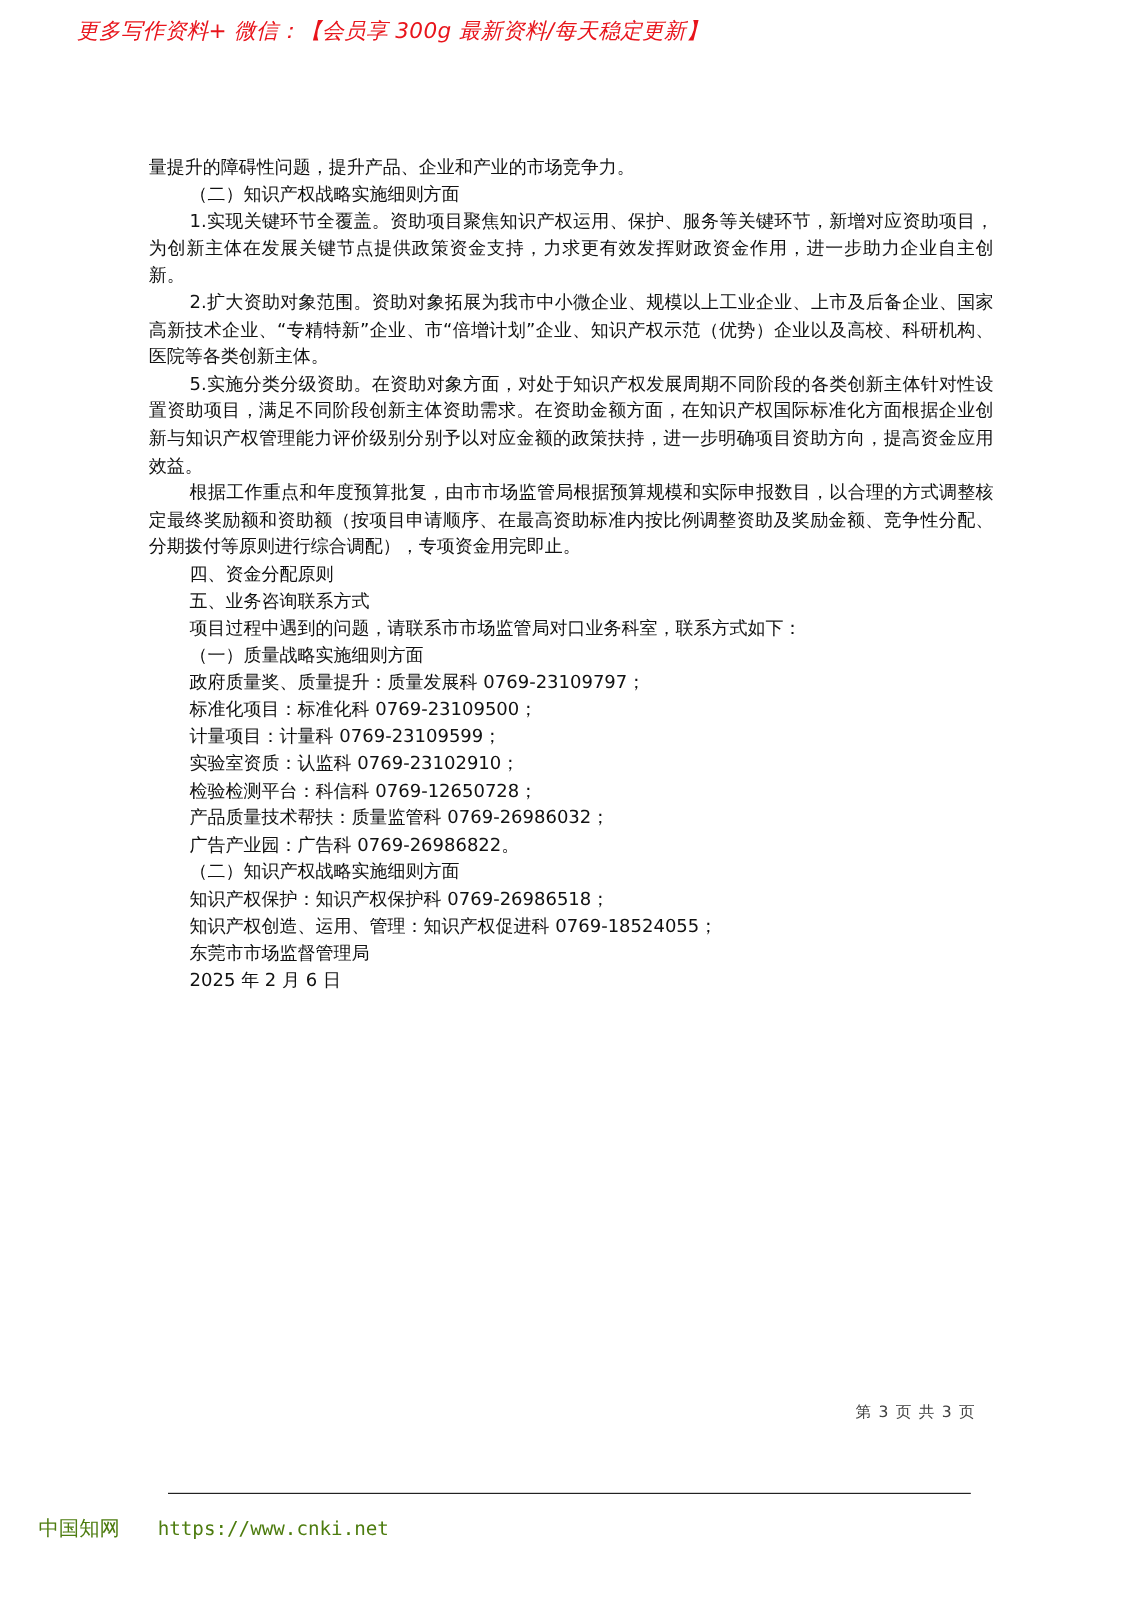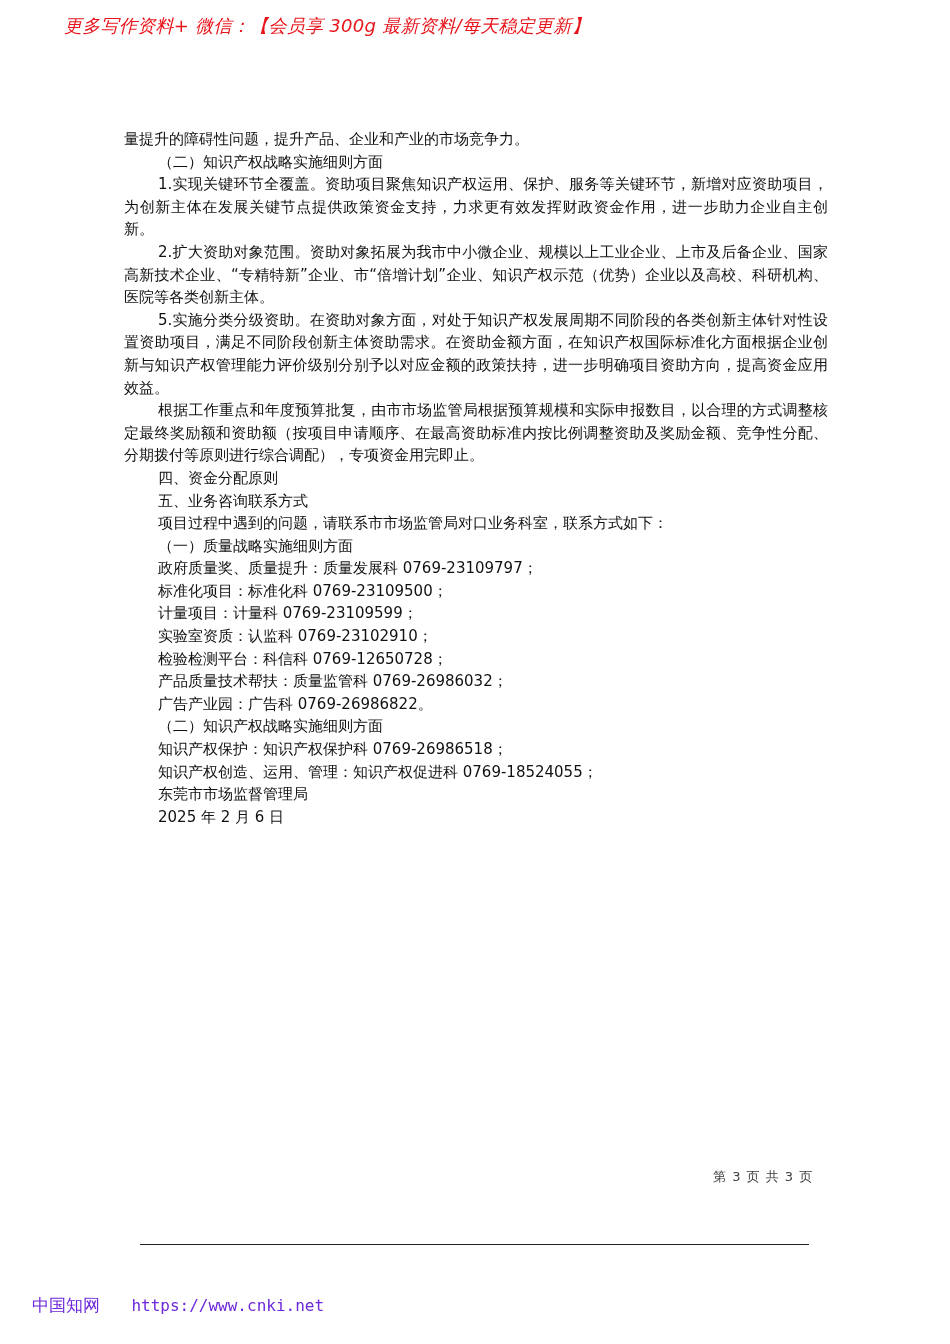--- a/index.html
+++ b/index.html
@@ -8,21 +8,21 @@
   .promo { position: absolute; left: 64px; top: 14px; font-size: 18px; color: #e8141b;
            letter-spacing: 0.3px; white-space: nowrap; font-style: italic; }
   .content { position: absolute; left: 124px; top: 92px; width: 704px; font-size: 15px;
              line-height: 22.6px; text-align: justify; margin-top: 36px; }
   .content p { margin: 0; }
   .indent { text-indent: 34px; }
   .page-num { position: absolute; left: 713px; top: 1144px; font-size: 13px; color: #404040;
               letter-spacing: 1px; white-space: nowrap; margin-top: 24px; }
   .footer-rule { position: absolute; left: 140px; top: 1244px; width: 669px; height: 0;
                  border-top: 1.5px solid #222; }
-  .watermark { position: absolute; left: 32px; top: 1294px; font-size: 17px; color: #6d28d9;
+  .watermark { position: absolute; left: 32px; top: 1262px; font-size: 17px; color: #4d7c0f;
                white-space: nowrap; }
   .watermark .brand { font-family: "DejaVu Serif", "Liberation Serif", serif; margin-right: 26px; }
   .watermark .url { font-family: "DejaVu Sans Mono", "Liberation Mono", monospace; font-size: 16px; }
 </style>
 </head>
 <body>
 
 <div class="promo">更多写作资料+ 微信：【会员享 300g 最新资料/每天稳定更新】</div>
 
 <div class="content">

